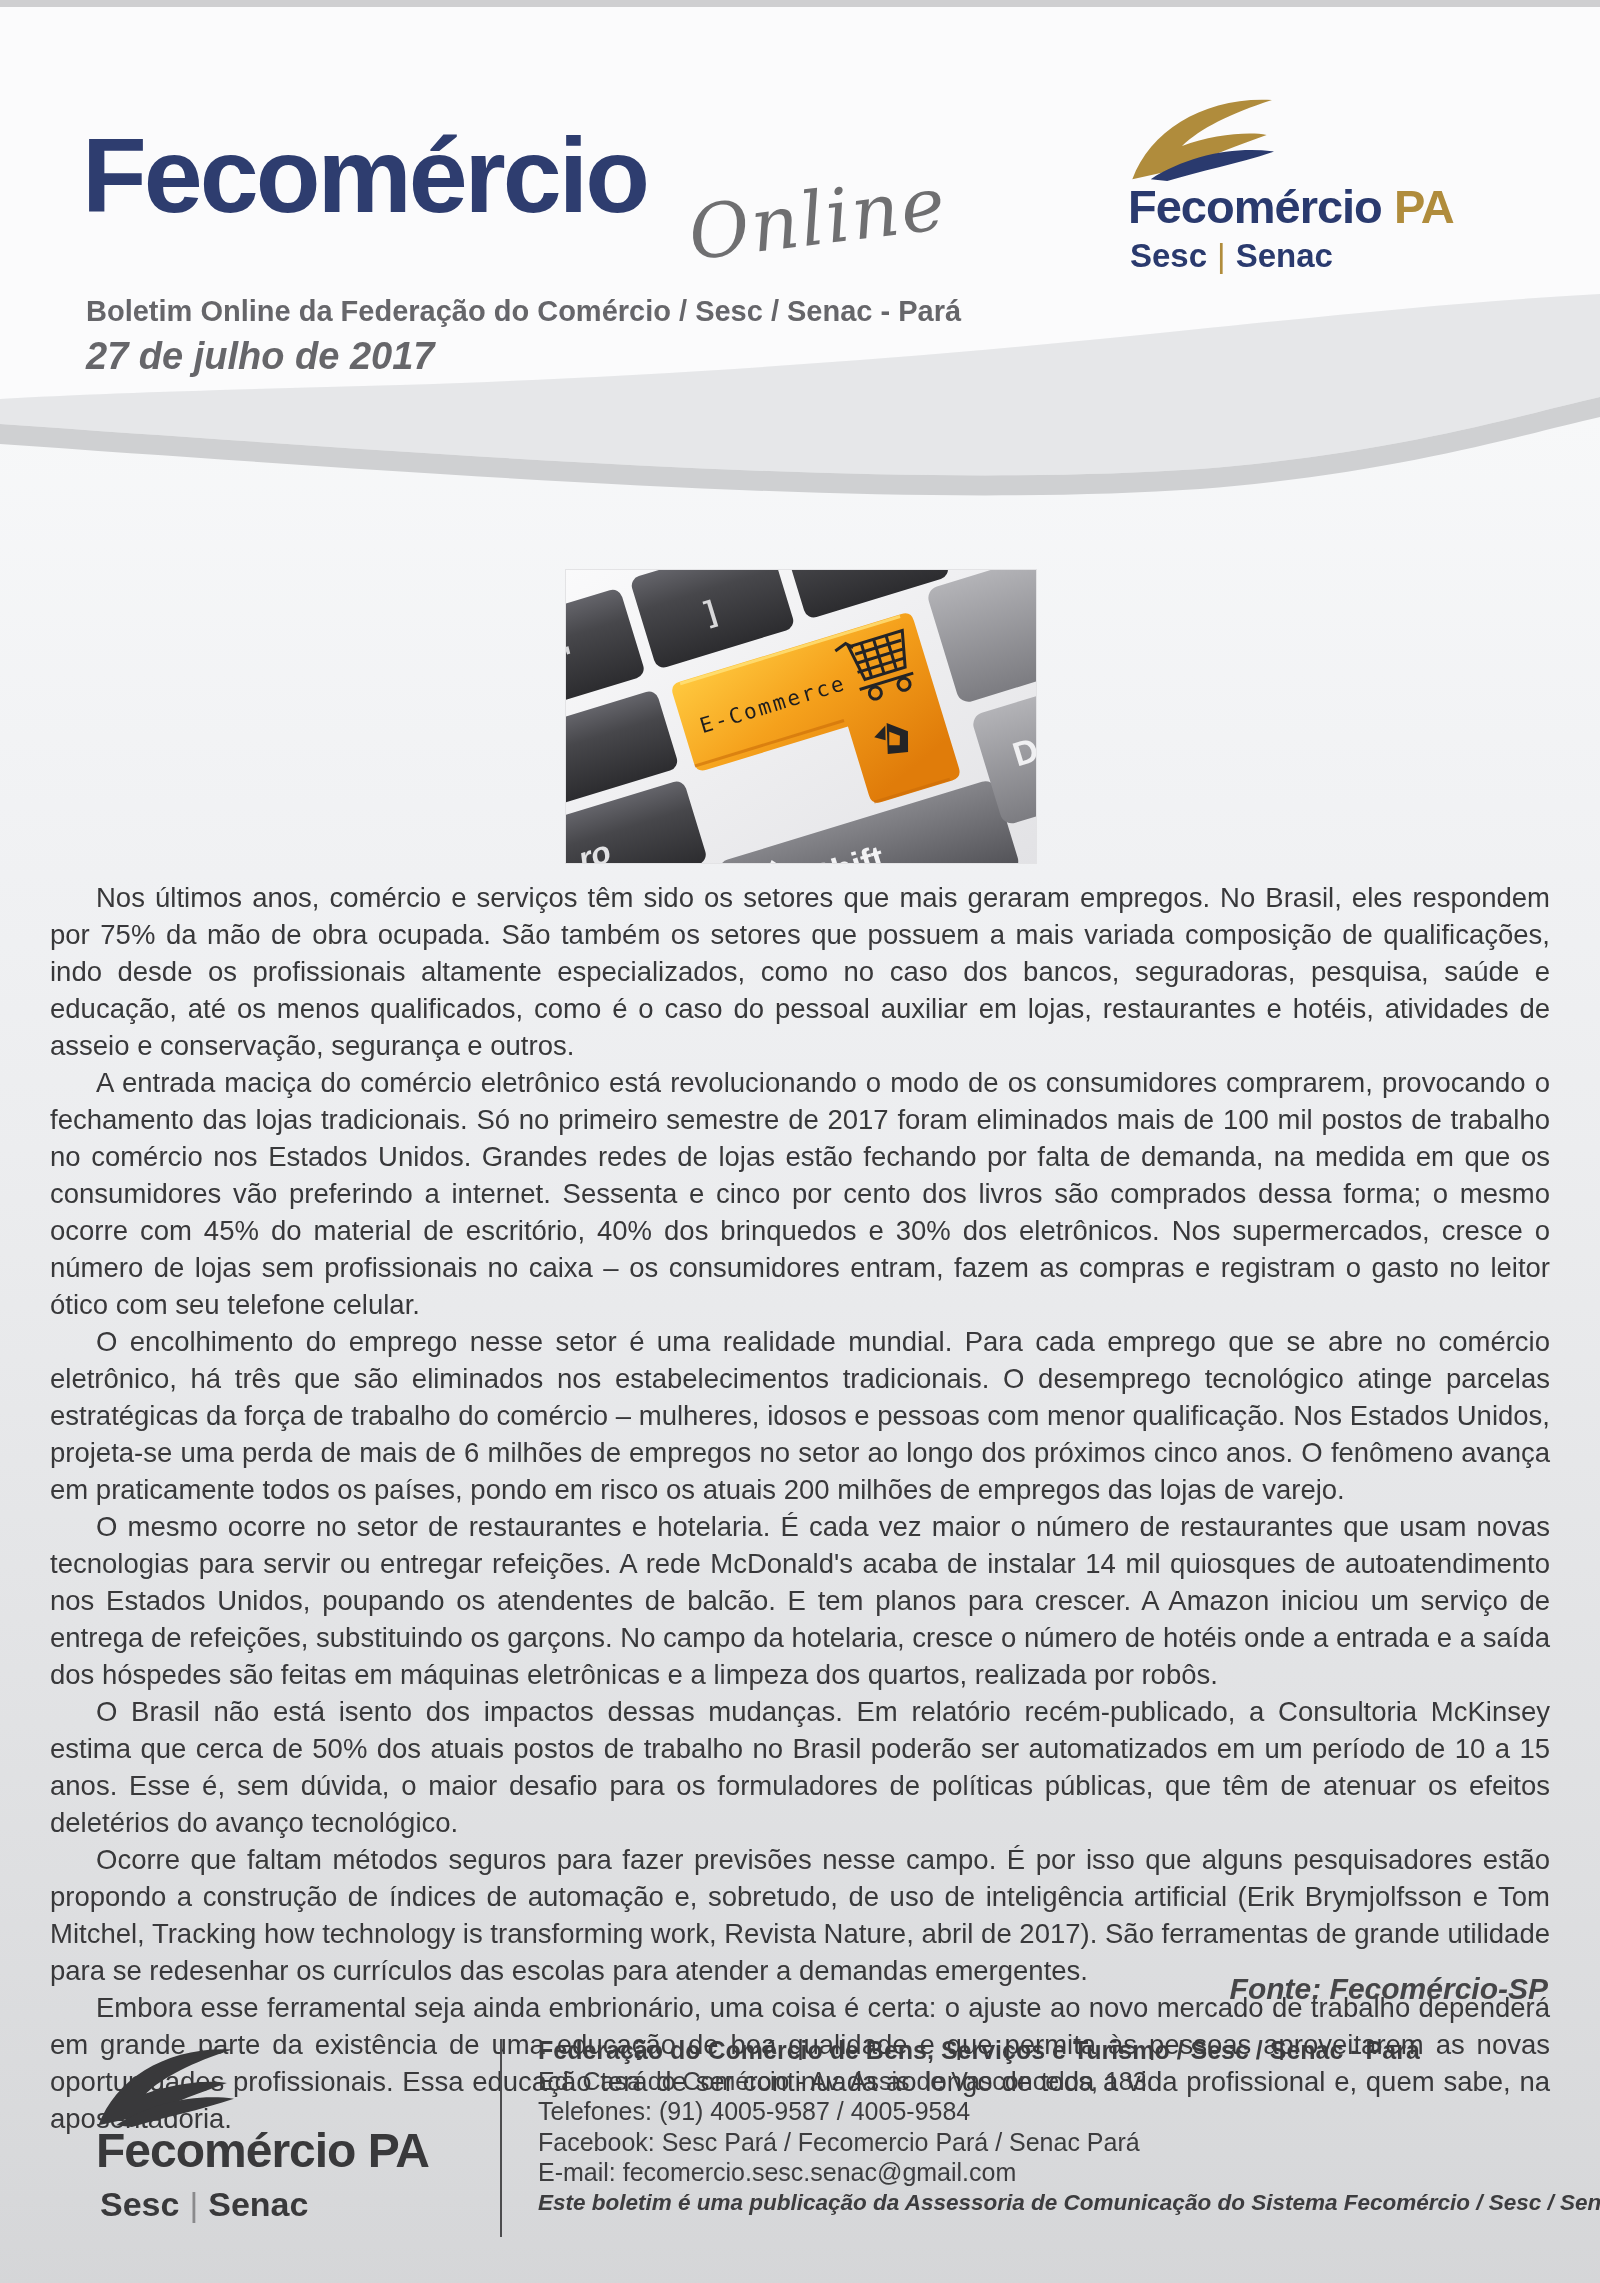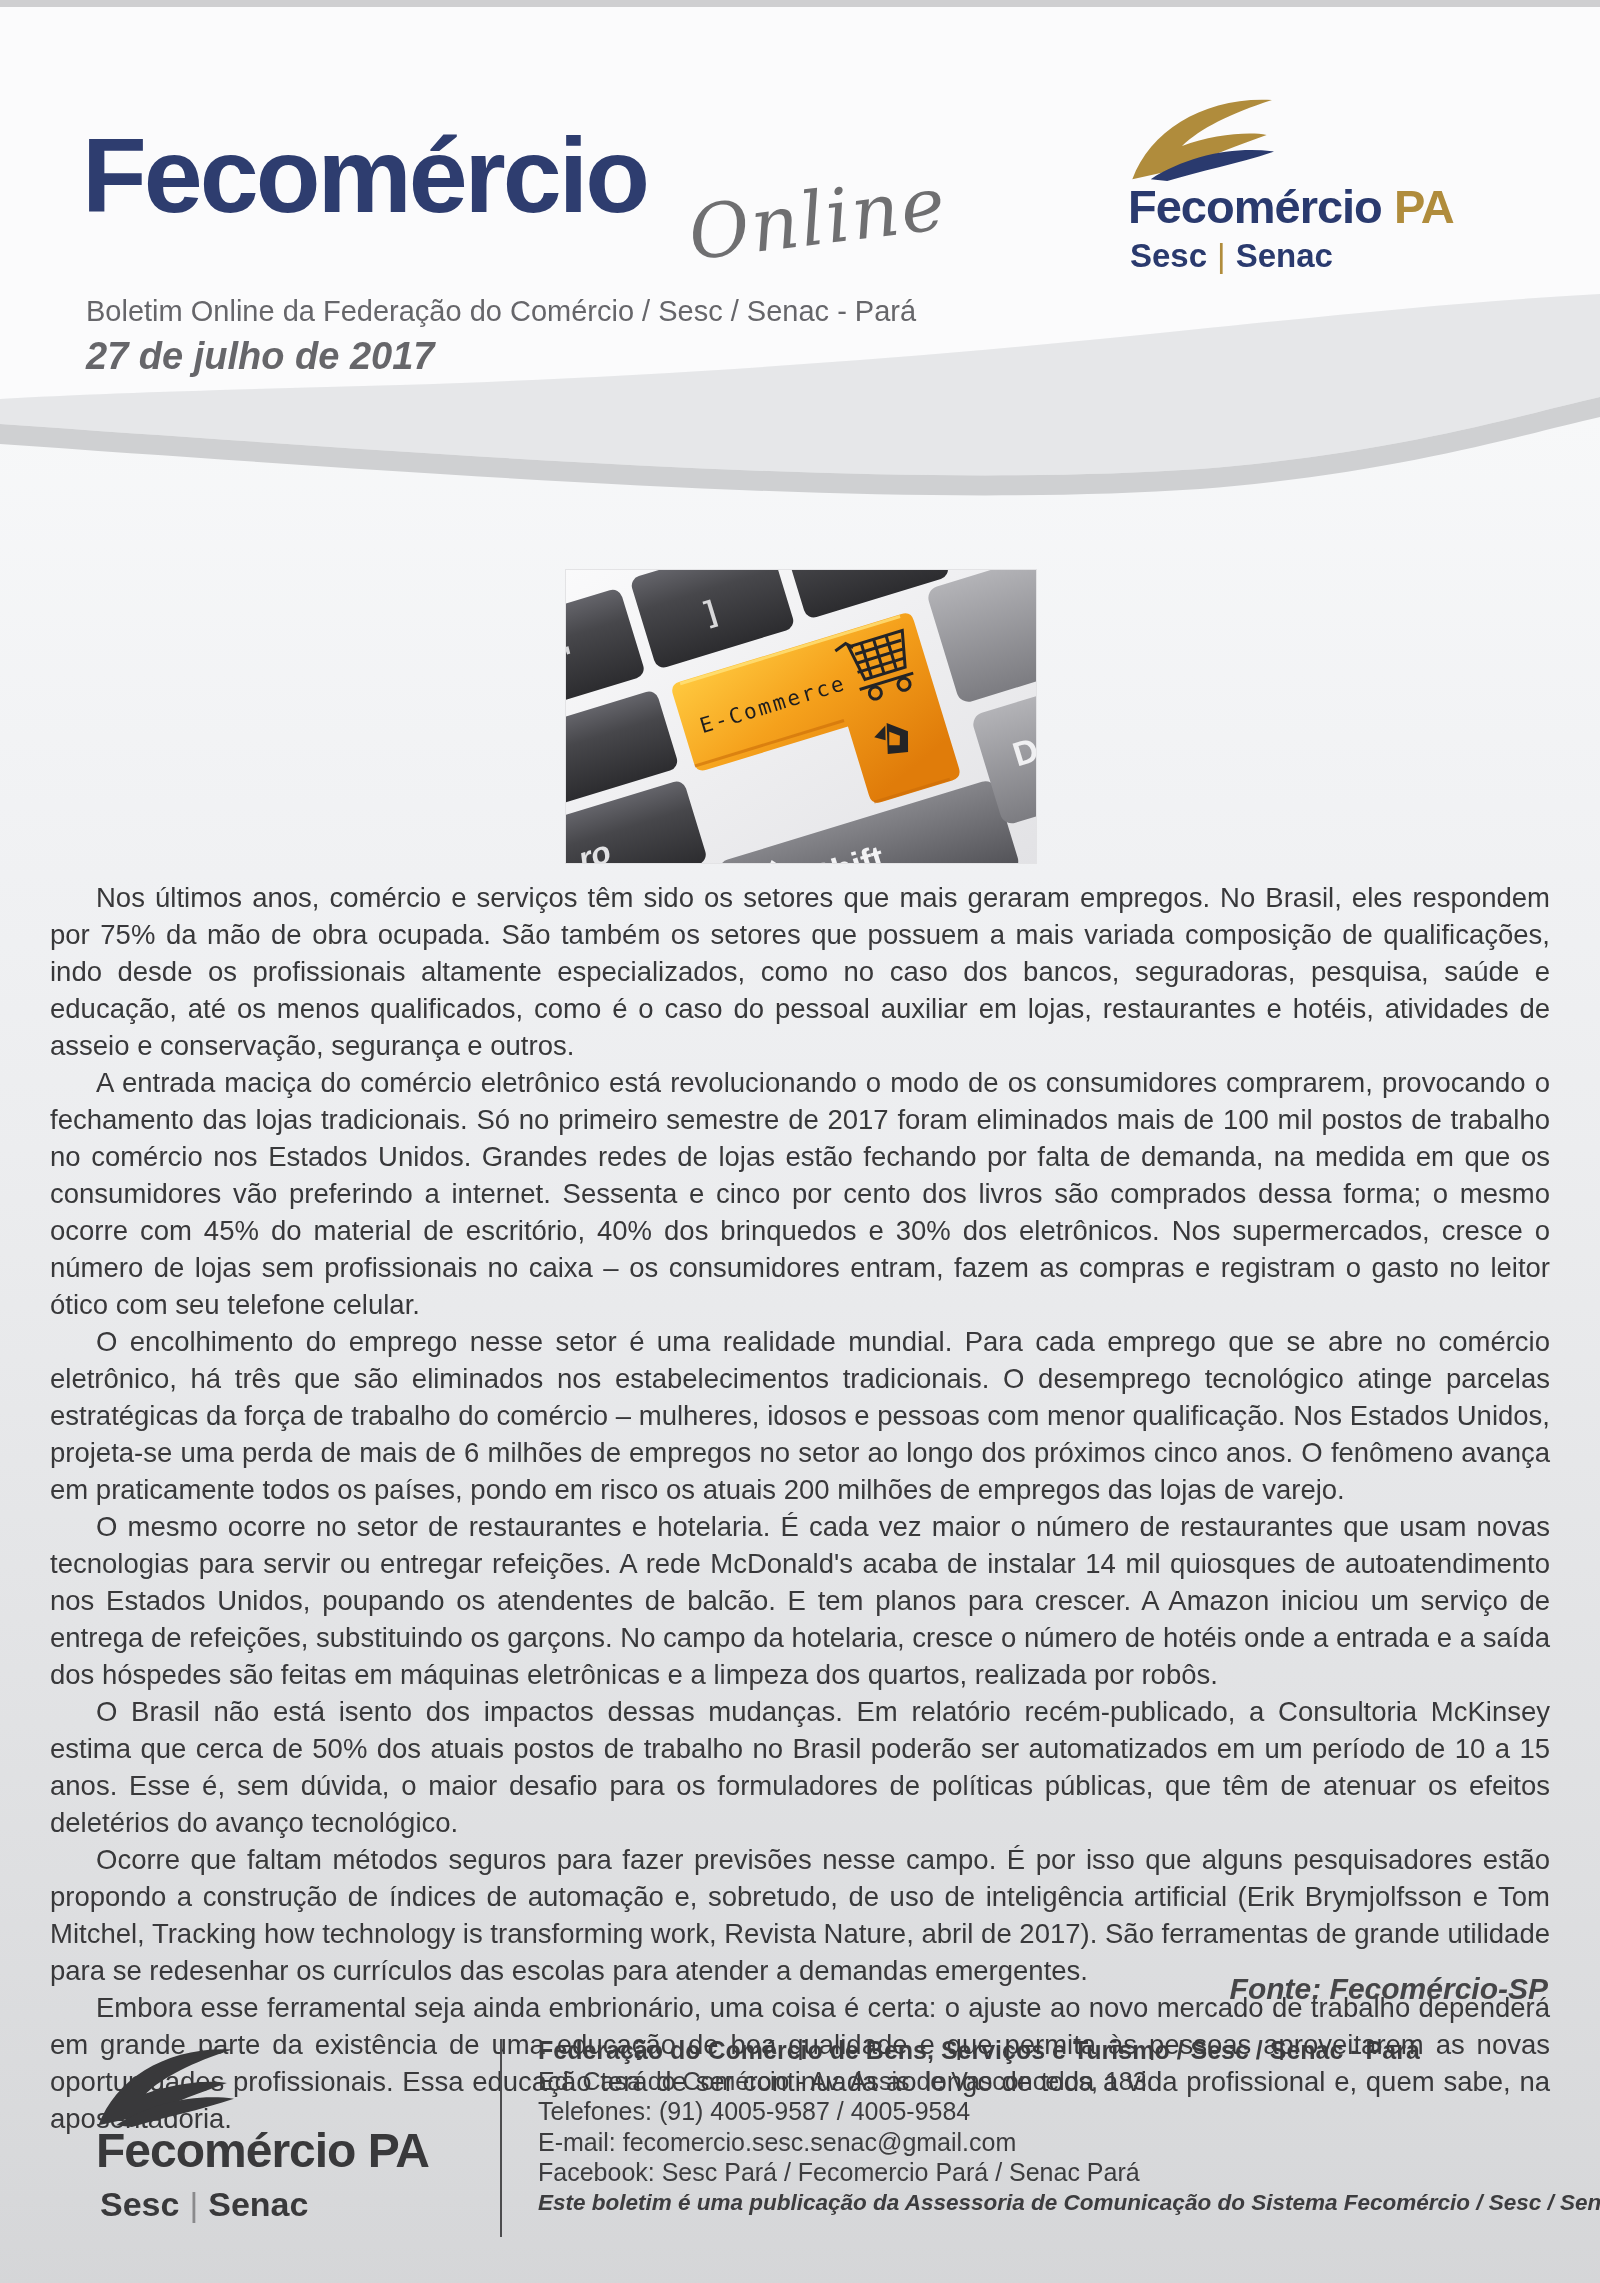--- a/index.html
+++ b/index.html
@@ -12,21 +12,21 @@
   .wave-svg{position:absolute;left:0;top:0;width:1600px;height:540px;}
   .brand-main{
     position:absolute;left:82px;top:108px;font-size:106px;font-weight:bold;
     color:#2e3d6f;letter-spacing:-3px;
   }
   .brand-script{
     position:absolute;left:688px;top:168px;
     font-family:"DejaVu Serif",serif;font-style:italic;font-size:74px;
     color:#6f6f71;transform:rotate(-7deg);letter-spacing:2px;
   }
-  .subtitle{position:absolute;left:86px;top:288px;font-size:29px;font-weight:400;color:#66666a;}
+  .subtitle{position:absolute;left:86px;top:288px;font-size:29px;font-weight:700;color:#66666a;}
   .date-line{position:absolute;left:86px;top:328px;font-size:38px;font-weight:600;font-style:italic;color:#66666a;}
   .logo-pa{position:absolute;left:1080px;top:82px;width:380px;height:200px;}
   .logo-pa .swoosh{position:absolute;left:40px;top:0;width:170px;height:92px;}
   .logo-pa-text{position:absolute;left:48px;top:90px;font-size:47px;font-weight:bold;color:#2a3a6e;letter-spacing:-1px;white-space:nowrap;}
   .logo-pa-text .pa{color:#b08c3c;}
   .logo-pa-sub{position:absolute;left:50px;top:148px;font-size:33px;font-weight:bold;color:#2a3a6e;white-space:nowrap;}
   .logo-pa-sub .div{color:#b08c3c;font-weight:normal;padding:0 10px;}
   
   .article-title{
     position:absolute;left:0;right:0;top:510px;text-align:center;
@@ -177,18 +177,18 @@
       <span>Sesc</span><span class="div">|</span><span>Senac</span>
     </div>
   </div>
 
   <div class="footer-divider"></div>
 
   <div class="footer-info">
     <div class="fi-org">Federação do Comércio de Bens, Serviços e Turismo / Sesc / Senac - Pará</div>
     <div class="fi-line">Ed. Casa do Comércio - Av. Assis de Vasconcelos, 183</div>
     <div class="fi-line">Telefones: (91) 4005-9587 / 4005-9584</div>
+    <div class="fi-line">Facebook: Sesc Pará / Fecomercio Pará / Senac Pará</div>
     <div class="fi-line">E-mail: fecomercio.sesc.senac@gmail.com</div>
-    <div class="fi-line">Facebook: Sesc Pará / Fecomercio Pará / Senac Pará</div>
     <div class="fi-disc">Este boletim é uma publicação da Assessoria de Comunicação do Sistema Fecomércio / Sesc / Senac Pará</div>
   </div>
 
 </div>
 
 </body></html>

